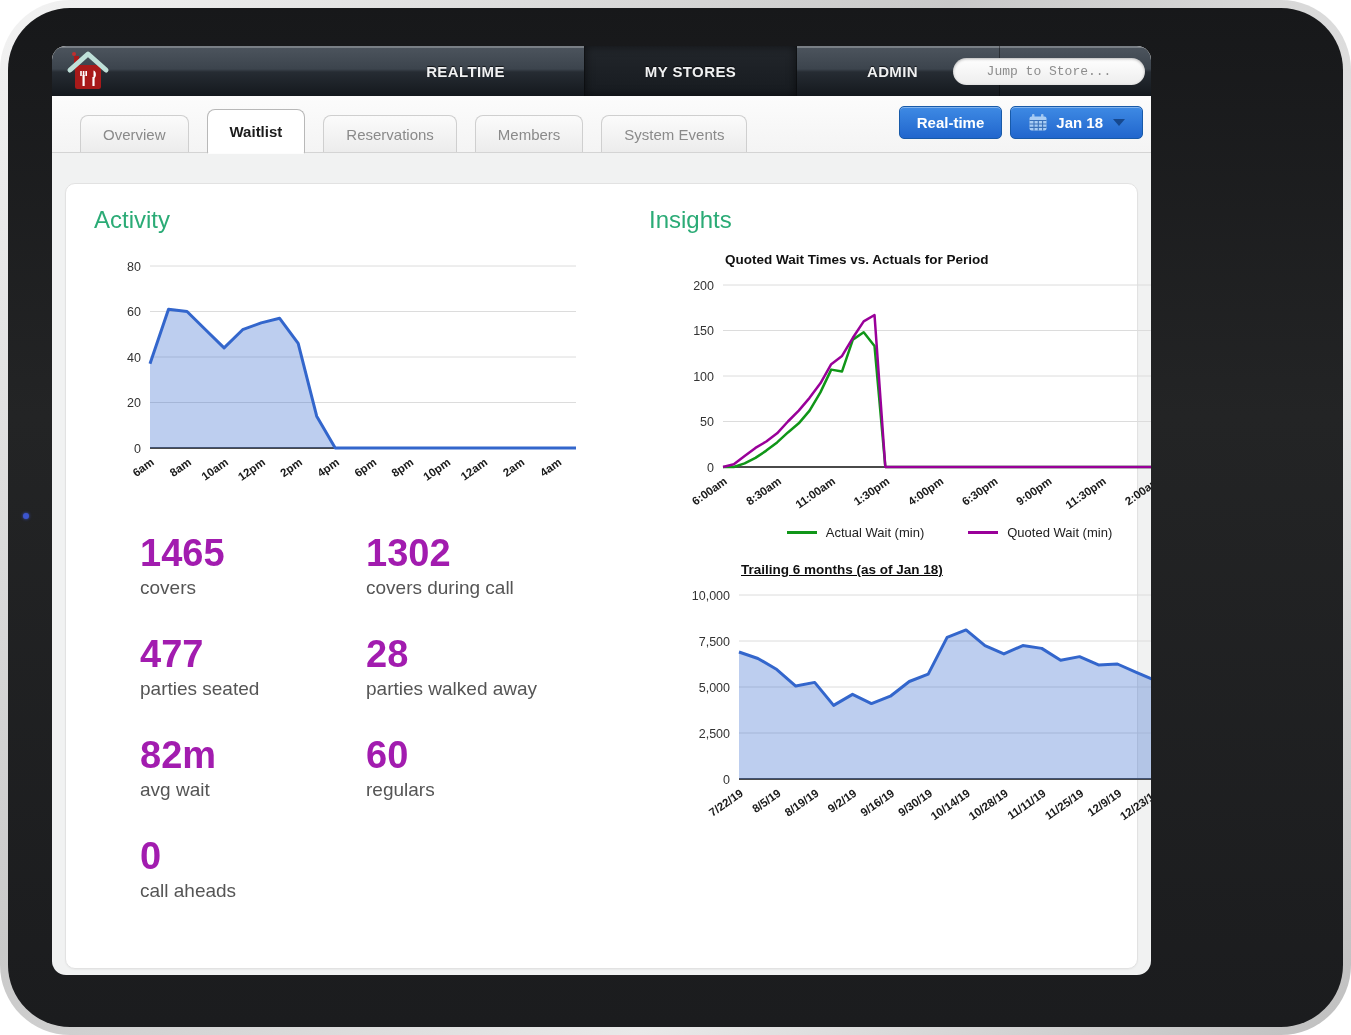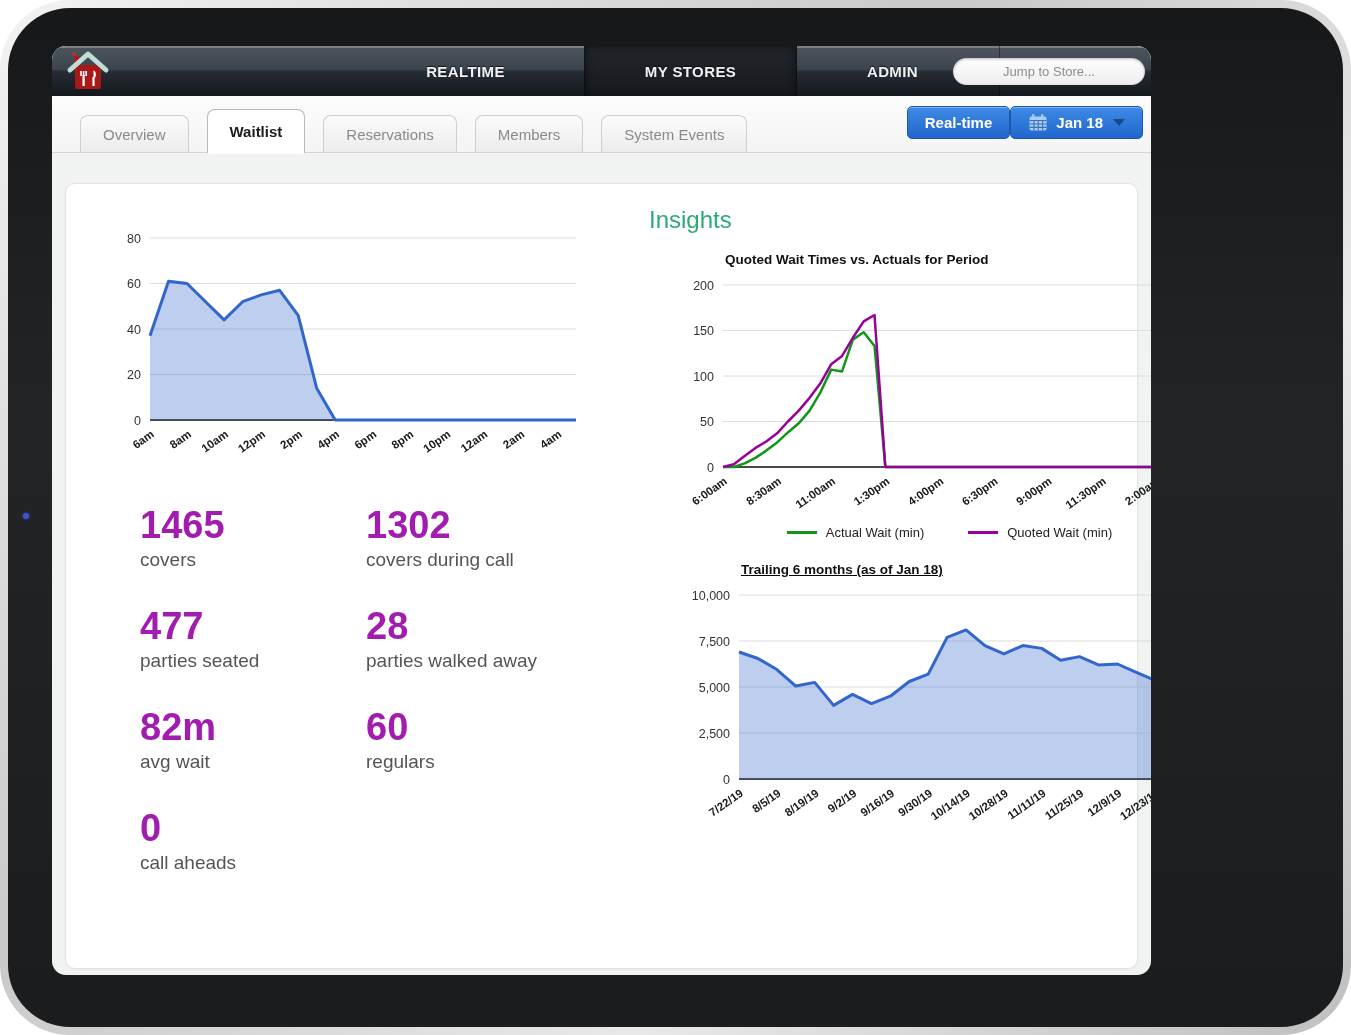--- a/index.html
+++ b/index.html
@@ -30,35 +30,35 @@
   .nav-realtime{left:306px;width:215px;}
   .nav-mystores{left:532px;width:213px;
             background:linear-gradient(180deg,#22262b,#171b20);
             box-shadow:inset 0 0 10px rgba(0,0,0,.55);
             border-left:1px solid rgba(0,0,0,.5);border-right:1px solid rgba(0,0,0,.5);}
   .nav-admin{left:734px;width:214px;border-right:1px solid rgba(0,0,0,.4);}
   .jump{position:absolute;right:6px;top:12px;width:192px;height:27px;border:none;border-radius:14px;
         background:linear-gradient(180deg,#ffffff,#ededed);
         box-shadow:inset 0 1px 3px rgba(0,0,0,.3);
         text-align:center;font-size:13px;color:#444;outline:none;
-        font-family:Liberation Sans, sans-serif;}
+        font-family:Liberation Mono, monospace;}
   .jump::placeholder{color:#8d8d8d;}
 
   
   .tabbar{position:relative;height:57px;background:linear-gradient(180deg,#fcfcfc,#f4f4f4);
           border-bottom:1px solid #d4d4d4;}
   .tabs{position:absolute;left:28px;bottom:0;display:flex;align-items:flex-end;gap:18px;}
   .tab{height:37px;padding:0 22px;display:flex;align-items:center;
        background:linear-gradient(180deg,#fbfbfb,#ececec);
        border:1px solid #cfcfcf;border-bottom:none;border-radius:8px 8px 0 0;
        font-size:15px;color:#8a8a8a;cursor:pointer;white-space:nowrap;}
   .tab.active{height:45px;margin-bottom:-2px;background:#fff;border:1px solid #b8b8b8;
        border-bottom:1px solid #fdfdfd;border-radius:8px 8px 2px 2px;
        color:#1c1c1c;font-weight:700;z-index:2;}
-  .actions{position:absolute;right:8px;top:10px;display:flex;gap:0;}
+  .actions{position:absolute;right:8px;top:10px;display:flex;gap:8px;}
   .btn{height:33px;padding:0 17px;display:flex;align-items:center;gap:8px;
        background:linear-gradient(180deg,#3e8ae4,#2166cd);
        border:1px solid #185aa9;border-radius:5px;
        box-shadow:inset 0 1px 0 rgba(255,255,255,.35);
        color:#fff;font-size:15px;font-weight:700;cursor:pointer;
        font-family:"Liberation Sans",sans-serif;}
   .caret{width:0;height:0;border-left:6px solid transparent;border-right:6px solid transparent;
          border-top:7px solid #16488e;margin-left:2px;}
 
   
@@ -140,20 +140,21 @@
             <span>Jan 18</span>
             <span class="caret"></span>
           </button>
         </div>
       </div>
 
       <main class="page">
         <section class="card">
 
           <div class="col-left">
+            <h2 class="section">Activity</h2>
 
             <div class="cb1">
               <div class="chart">
                   <svg viewBox="0 0 480 252" width="480" height="252">
                     <text x="35" y="200.5" text-anchor="end" font-size="12.5" fill="#333">0</text>
                     <line x1="44" y1="150.5" x2="470" y2="150.5" stroke="#dcdcdc" stroke-width="1"></line>
                     <text x="35" y="155" text-anchor="end" font-size="12.5" fill="#333">20</text>
                     <line x1="44" y1="105" x2="470" y2="105" stroke="#dcdcdc" stroke-width="1"></line>
                     <text x="35" y="109.5" text-anchor="end" font-size="12.5" fill="#333">40</text>
                     <line x1="44" y1="59.5" x2="470" y2="59.5" stroke="#dcdcdc" stroke-width="1"></line>

